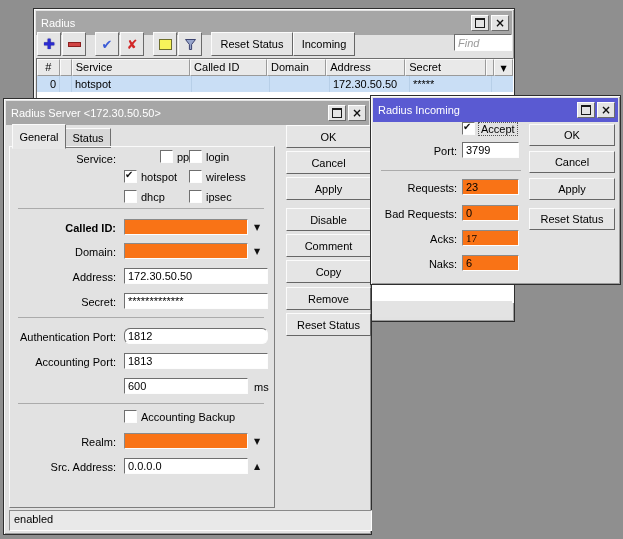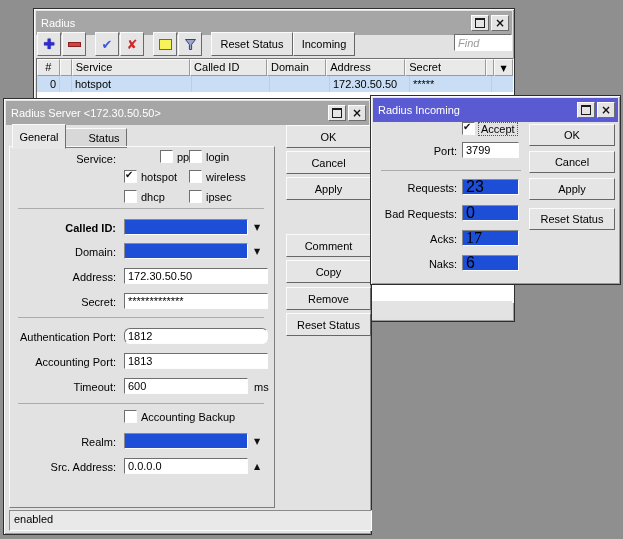--- a/index.html
+++ b/index.html
@@ -25,38 +25,38 @@
            border-color:#fbfbfb #6a6a6a #6a6a6a #fbfbfb;display:flex;align-items:center;
            justify-content:center;}
   .pushbtn{position:absolute;background:#e5e5e5;border:1px solid;
            border-color:#fbfbfb #666 #666 #fbfbfb;display:flex;align-items:center;
            justify-content:center;font-size:11px;}
   .icon-glyph{font-family:"DejaVu Sans",sans-serif;font-weight:bold;}
   .txt{position:absolute;background:#fff;border:1px solid;
        border-color:#6f6f6f #fdfdfd #fdfdfd #6f6f6f;font-family:"Liberation Sans",sans-serif;
        font-size:11px;padding:0 3px;margin:0;height:16px;box-sizing:border-box;}
   .txt::placeholder{color:#9a9a9a;font-style:italic;}
-  .ro{position:absolute;background:#1d4ed8;border:1px solid;
-      border-color:#8a8a8a #fdfdfd #fdfdfd #8a8a8a;font-size:16px;padding:0 3px;
+  .ro{position:absolute;background:#f97316;border:1px solid;
+      border-color:#8a8a8a #fdfdfd #fdfdfd #8a8a8a;font-size:11px;padding:0 3px;
       height:16px;box-sizing:border-box;line-height:14px;}
   .lbl{position:absolute;text-align:right;line-height:14px;}
   .llbl{position:absolute;line-height:14px;}
   .cb{width:11px;height:11px;background:#fff;border:1px solid;
       border-color:#6f6f6f #fdfdfd #fdfdfd #6f6f6f;display:inline-flex;align-items:center;
       justify-content:center;box-sizing:content-box;position:relative;}
   .cb.checked::after{content:"\2714";font-family:"DejaVu Sans",sans-serif;font-size:10px;
       font-weight:bold;color:#111;position:absolute;top:-2px;left:0px;}
   .cbrow{position:absolute;display:flex;align-items:center;gap:4px;}
   .sep{position:absolute;height:0;border-top:1px solid #ababab;}
   .ddarrow{position:absolute;font-size:8px;color:#111;font-family:"DejaVu Sans",sans-serif;line-height:10px;}
   .panel{position:absolute;border:1px solid;border-color:#fafafa #7d7d7d #7d7d7d #fafafa;}
   .tab{position:absolute;display:flex;align-items:center;justify-content:center;
        border:1px solid;border-color:#fafafa #6f6f6f transparent #fafafa;}
   .tab.sel{background:#e7e7e7;z-index:3;}
-  .tab.unsel{background:#d8d8d8;border-bottom:1px solid #7d7d7d;padding-left:16px;}
+  .tab.unsel{background:#d8d8d8;border-bottom:1px solid #7d7d7d;}
   .statusbar{position:absolute;background:#e9e9e9;border:1px solid;
        border-color:#8a8a8a #fdfdfd #fdfdfd #8a8a8a;line-height:17px;padding-left:4px;}
   .listbox{position:absolute;background:#fff;border:1px solid;
        border-color:#6f6f6f #fdfdfd #fdfdfd #6f6f6f;overflow:hidden;}
   .hdr{display:flex;height:17px;}
   .hcell{background:#e9e9e9;border:1px solid;border-color:#fbfbfb #9a9a9a #9a9a9a #fbfbfb;
        box-sizing:border-box;padding:1px 3px 0 3px;white-space:nowrap;overflow:hidden;}
   .drow{display:flex;height:16px;background:#c9def5;}
   .dcell{box-sizing:border-box;padding:1px 3px 0 3px;border-right:1px solid #b7cfe8;
        white-space:nowrap;overflow:hidden;line-height:14px;}
@@ -201,21 +201,20 @@
   <input class="txt" style="left: 120px; top: 194px; width: 144px;" value="*************">
 
   <div class="sep" style="left:14px;top:218px;width:246px;"></div>
 
   <div class="lbl" style="left:8px;top:231px;width:104px;">Authentication Port:</div>
   <input class="txt" style="left: 120px; top: 229px; width: 144px; border-radius: 6px;" value="1812">
 
   <div class="lbl" style="left:8px;top:256px;width:104px;">Accounting Port:</div>
   <input class="txt" style="left: 120px; top: 254px; width: 144px;" value="1813">
 
-  <div class="lbl" style="left:8px;top:281px;width:104px;">Timeout:</div>
   <input class="txt" style="left: 120px; top: 279px; width: 124px;" value="600">
   <div class="llbl" style="left:250px;top:281px;">ms</div>
 
   <div class="sep" style="left:14px;top:304px;width:246px;"></div>
 
   <div class="cbrow" style="left:120px;top:311px;">
     <span class="cb"></span>
     <span>Accounting Backup</span>
   </div>
 
@@ -228,20 +227,23 @@
   <span class="ddarrow" style="left:250px;top:363px;">▲</span>
 
   <div class="pushbtn" style="left:282px;top:26px;width:83px;height:21px;">
       <span>OK</span>
     </div>
   <div class="pushbtn" style="left:282px;top:52px;width:83px;height:21px;">
       <span>Cancel</span>
     </div>
   <div class="pushbtn" style="left:282px;top:78px;width:83px;height:21px;">
       <span>Apply</span>
+    </div>
+  <div class="pushbtn" style="left:282px;top:109px;width:83px;height:21px;">
+      <span>Disable</span>
     </div>
   <div class="pushbtn" style="left:282px;top:135px;width:83px;height:21px;">
       <span>Comment</span>
     </div>
   <div class="pushbtn" style="left:282px;top:161px;width:83px;height:21px;">
       <span>Copy</span>
     </div>
   <div class="pushbtn" style="left:282px;top:188px;width:83px;height:21px;">
       <span>Remove</span>
     </div>

